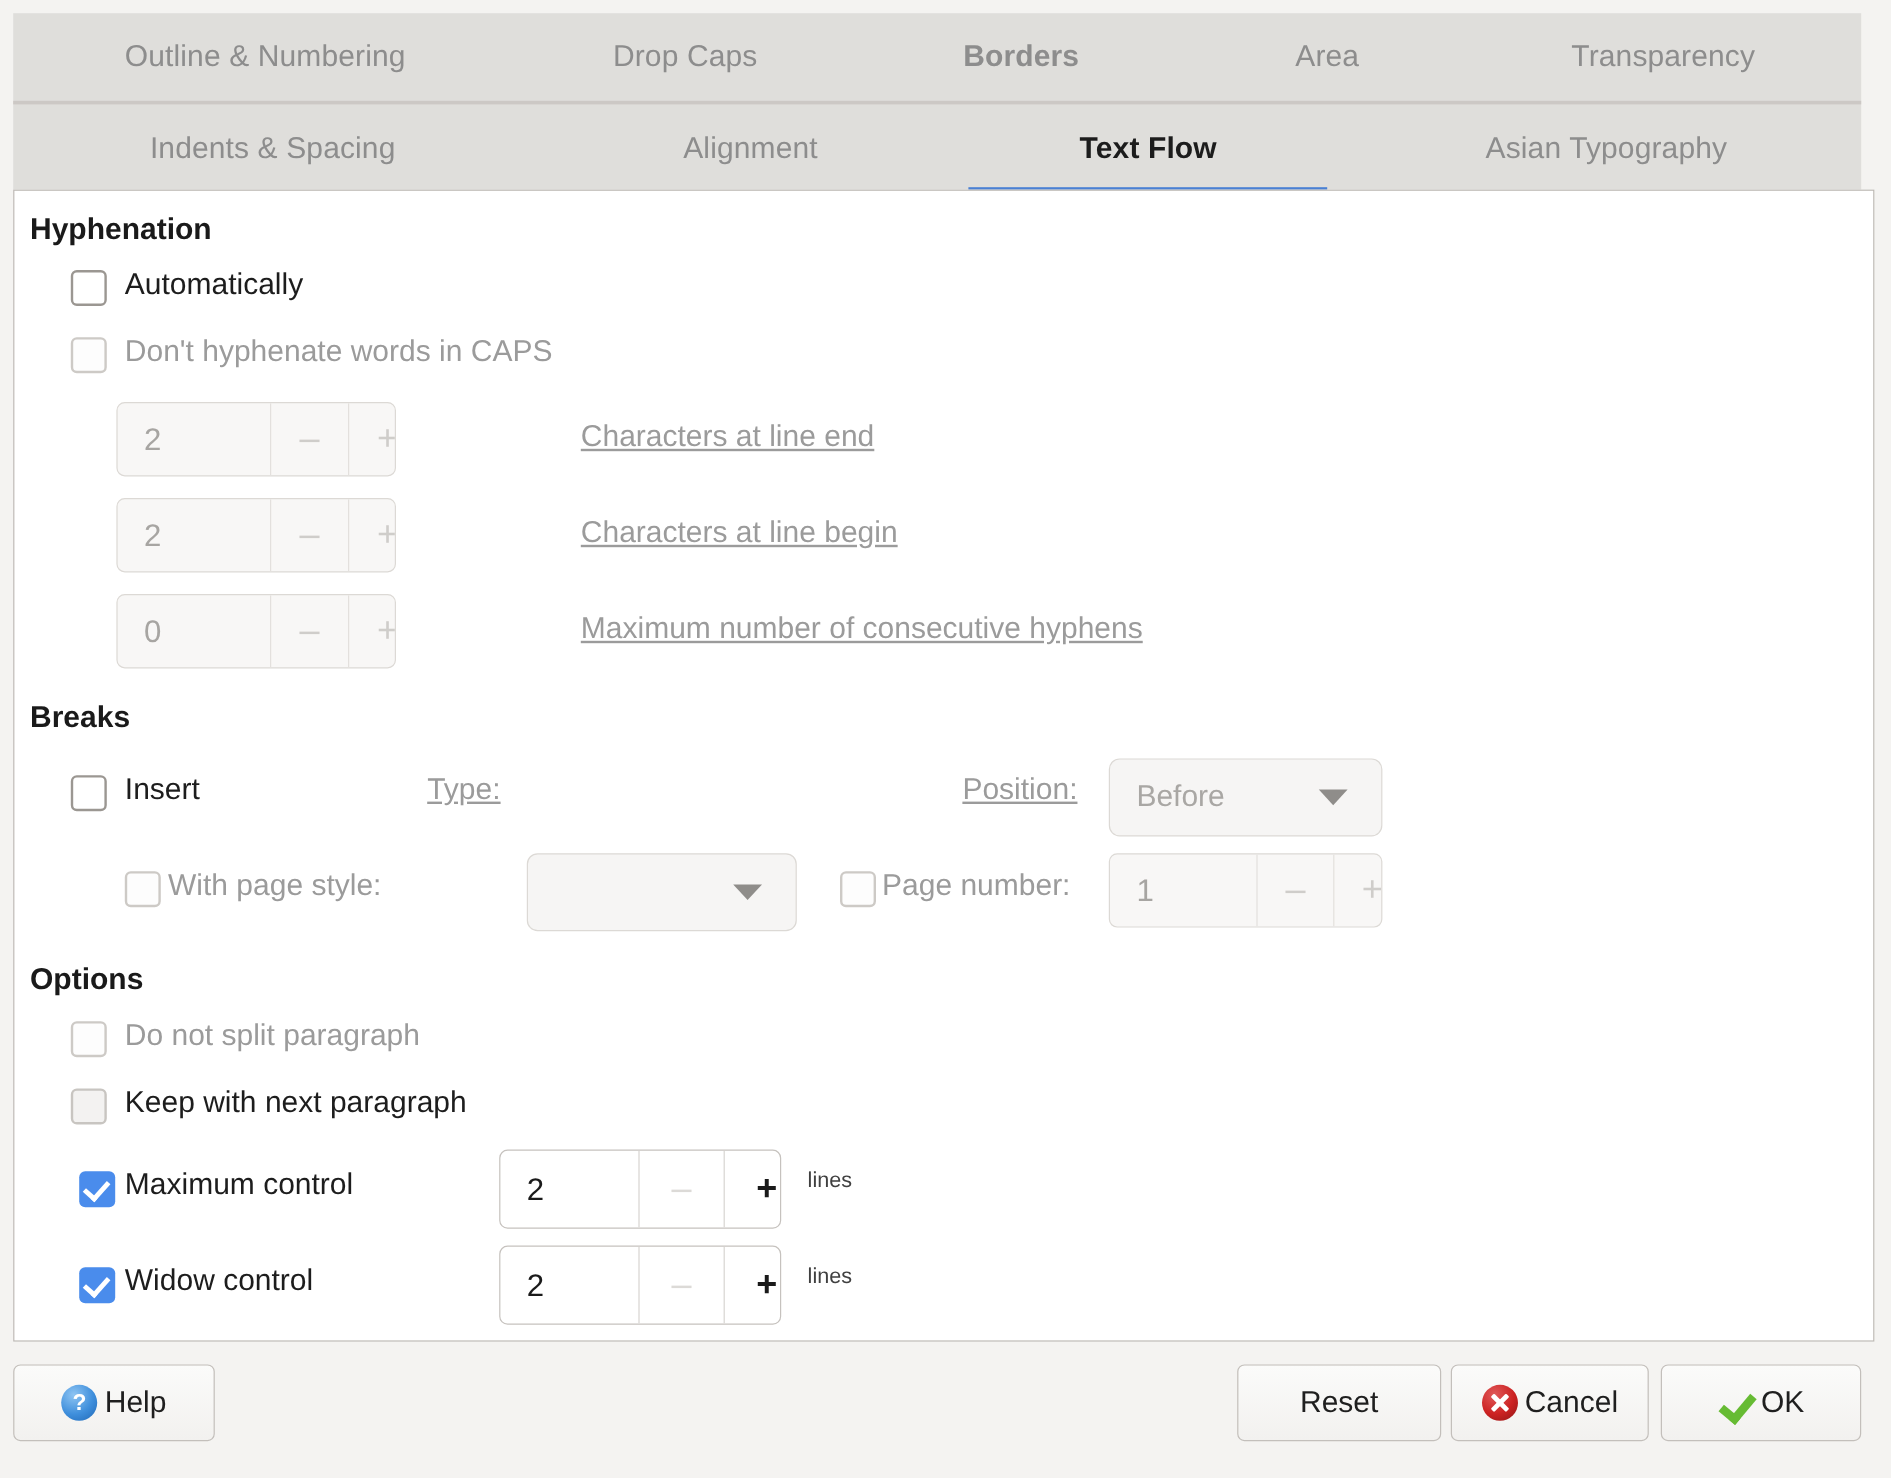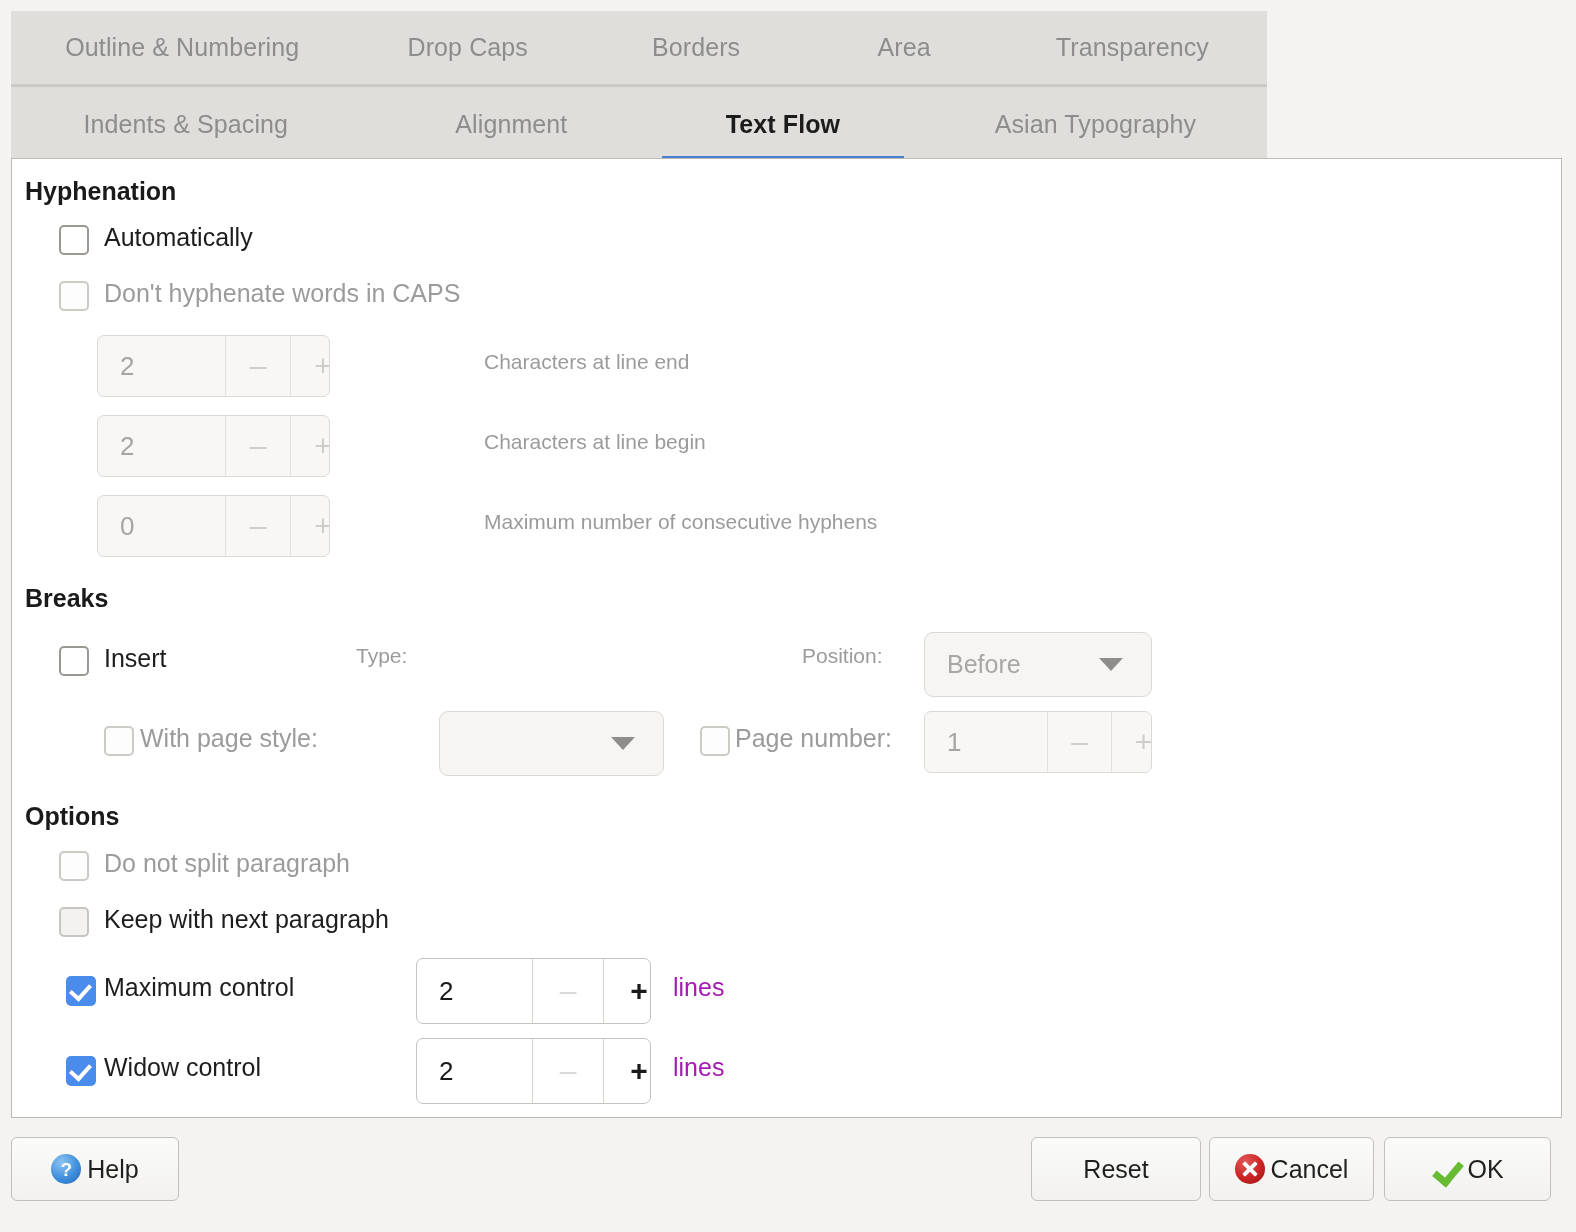--- a/index.html
+++ b/index.html
@@ -13,21 +13,21 @@
     font-family: "Liberation Sans", sans-serif;
     overflow: hidden;
     position: relative;
   }
 
   
   .tabstrip {
     position: absolute;
     left: 11px;
     top: 11px;
-    width: 1256px;
+    width: 1540px;
     background: #dfdedb;
   }
   .tabrow {
     display: flex;
     position: relative;
     height: 73px;
   }
   .tabrow.row1 { border-bottom: 3px solid #ccc8c5; }
   .tabrow.row2 { height: 74px; gap: 20px; }
 
@@ -50,21 +50,21 @@
     left: 0;
     right: 0;
     bottom: 0;
     height: 5px;
     background: #4a80d4;
   }
 
   
   .r1-t0 { width: 420px; }
   .r1-t1 { width: 280px; }
-  .r1-t2 { width: 280px; }
+  .r1-t2 { width: 280px; font-weight: bold; }
   .r1-t3 { width: 230px; }
   .r1-t4 { width: 330px; text-align: right; }
 
   
   .r2-t0 { width: 450px; }
   .r2-t1 { width: 337px; }
   .r2-t2 { width: 311px; }
   .r2-t3 { width: 442px; }
 
   
@@ -81,23 +81,24 @@
 
   .group-title {
     position: absolute;
     font-size: 25px;
     font-weight: bold;
     color: #1a1a1a;
   }
 
   .row-label {
     position: absolute;
-    font-size: 21px;
+    font-size: 25px;
     color: #1d1d1d;
     white-space: nowrap;
+    text-decoration: underline;
   }
   .row-label.disabled { color: #9b9b9b; }
 
   
   .cb {
     position: absolute;
     width: 30px;
     height: 30px;
     border-radius: 5px;
     box-sizing: border-box;
@@ -199,22 +200,22 @@
     width: 0;
     height: 0;
     border-left: 12px solid transparent;
     border-right: 12px solid transparent;
     border-top: 13px solid #8f8d8a;
     margin-right: 28px;
   }
 
   .units {
     position: absolute;
-    font-size: 25px;
-    color: #a21caf;
+    font-size: 18px;
+    color: #404040;
   }
 
   
   .btnbar { position: absolute; left: 0; top: 1137px; width: 1576px; height: 95px; }
   .dlgbtn {
     position: absolute;
     height: 64px;
     box-sizing: border-box;
     border: 1px solid #c3bfbb;
     border-radius: 6px;

